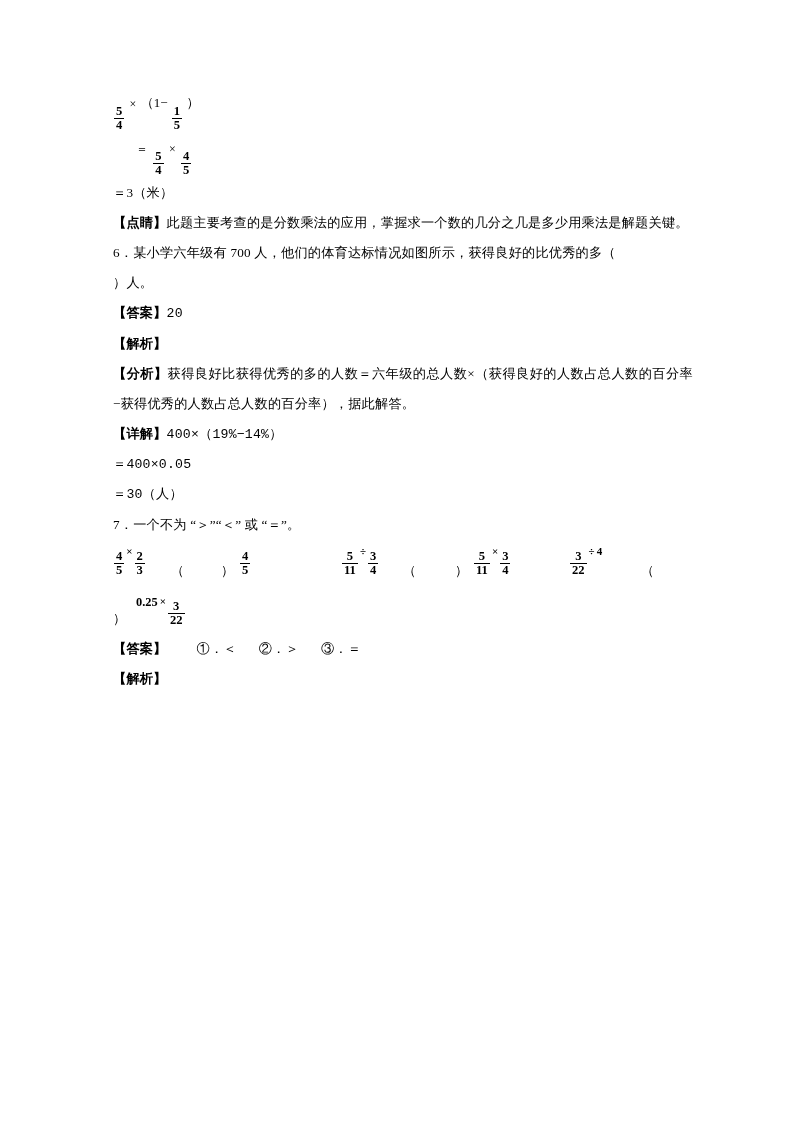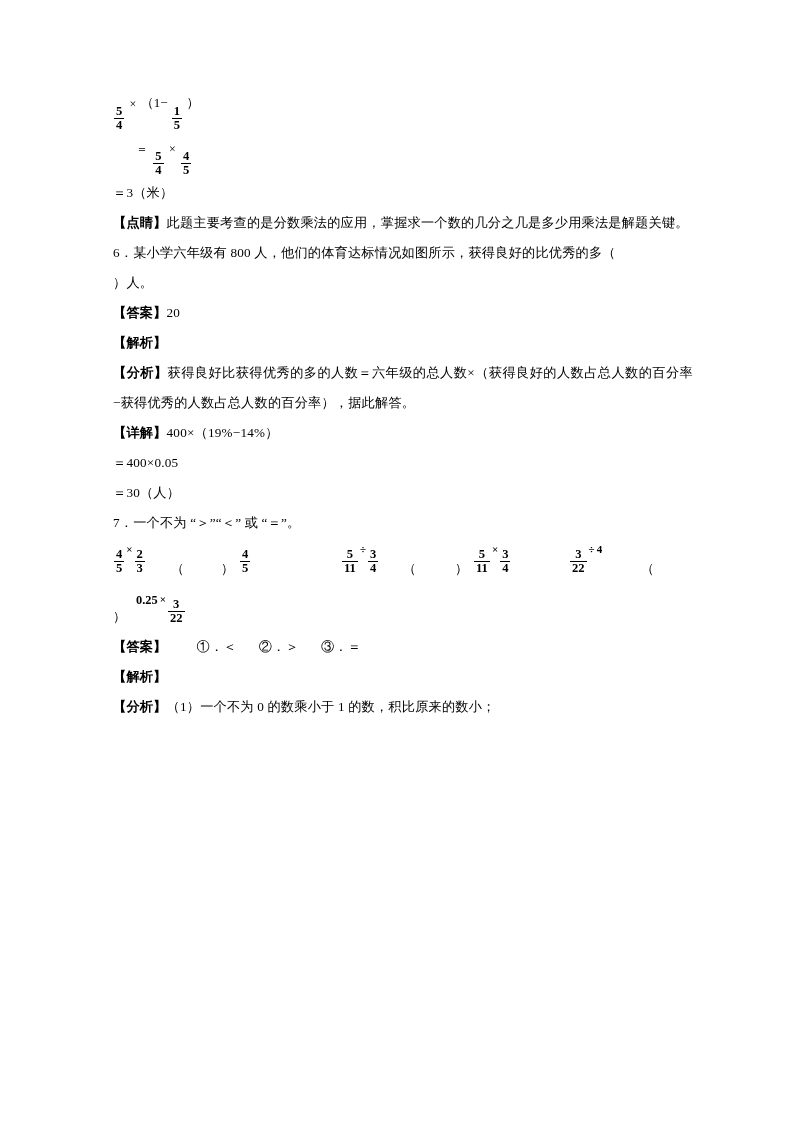--- a/index.html
+++ b/index.html
@@ -35,21 +35,21 @@
     letter-spacing: 0.2px;
     white-space: nowrap;
   }
   .para {
     font-size: 13.2px;
     line-height: 30px;
     letter-spacing: 0.2px;
     text-align: justify;
   }
   .tag { font-weight: bold; }
-  .num { font-family: Liberation Serif, serif; }
+  .num { font-family: Liberation Mono, monospace; }
 
   
   .frac {
     display: inline-flex;
     flex-direction: column;
     align-items: center;
     vertical-align: -0.62em;
     font-weight: bold;
     font-size: 12.6px;
     line-height: 1.08;
@@ -169,21 +169,21 @@
       </span>
     </div>
 
     <div class="line">＝3（米）</div>
 
     <div class="para">
       <span class="tag">【点睛】</span><span>此题主要考查的是分数乘法的应用，掌握求一个数的几分之几是多少用乘法是解题关键。</span>
     </div>
 
     <div class="para">
-      <span>6．</span><span>某小学六年级有 800 人，他们的体育达标情况如图所示，获得良好的比优秀的多（</span>
+      <span>6．</span><span>某小学六年级有 700 人，他们的体育达标情况如图所示，获得良好的比优秀的多（</span>
     </div>
     <div class="line">）人。</div>
 
 
     <div class="line">
       <span class="tag">【答案】</span><span class="num">20</span>
     </div>
 
     <div class="line">
       <span class="tag">【解析】</span>
@@ -282,18 +282,15 @@
     </div>
 
     <div class="line">
       <span class="tag">【答案】</span><span class="ans-space"></span><span>①．</span><span>＜</span><span class="ans-space-sm"></span><span>②．</span><span>＞</span><span class="ans-space-sm"></span><span>③．</span><span>＝</span>
     </div>
 
     <div class="line">
       <span class="tag">【解析】</span>
     </div>
 
-    <div class="para">
-      <span class="tag">【分析】</span><span>（1）一个不为 0 的数乘小于 1 的数，积比原来的数小；</span>
-    </div>
 
   </div>
 </div>
 
 </body></html>

